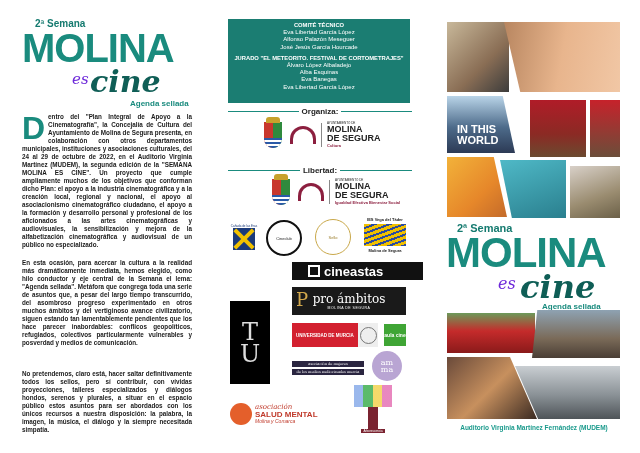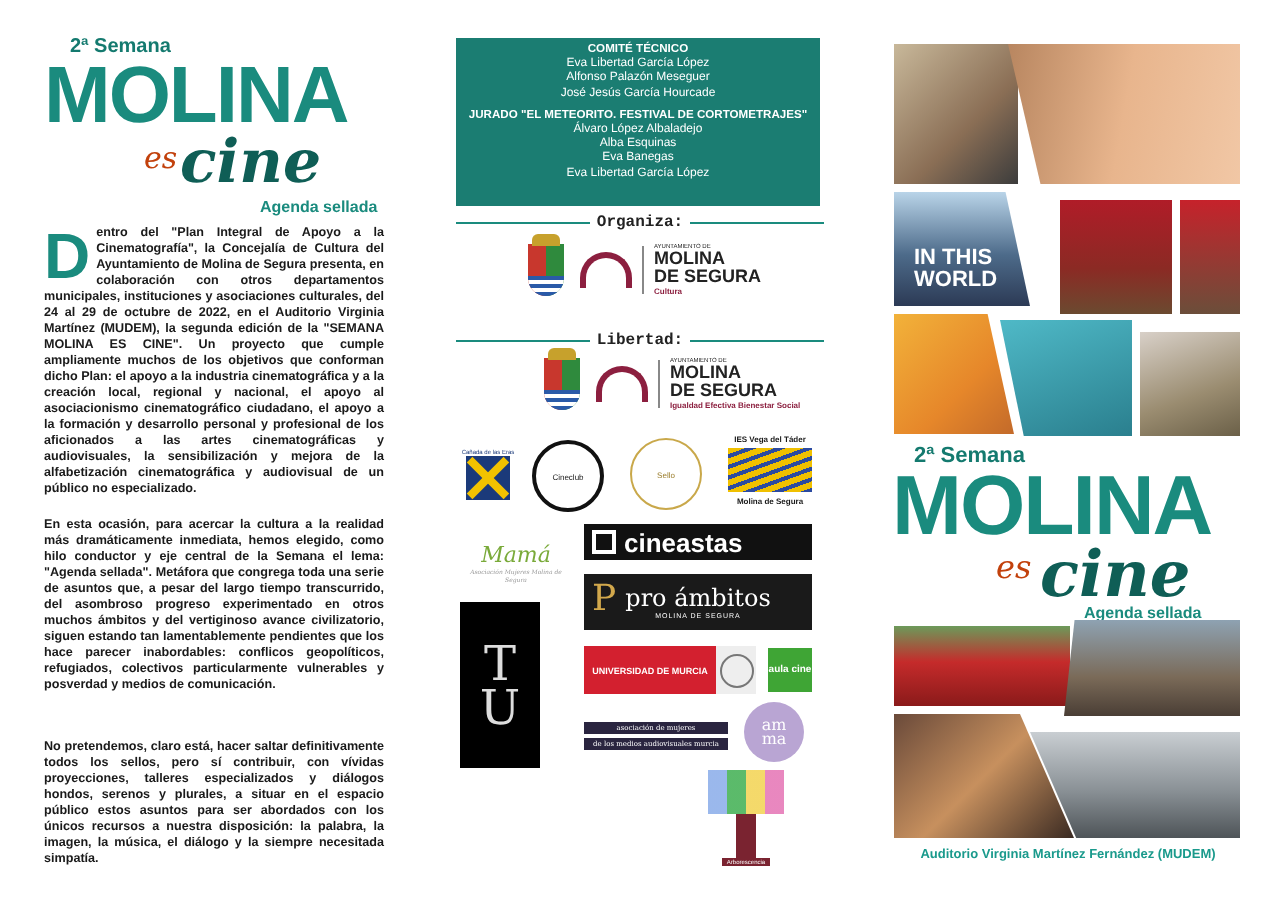--- a/index.html
+++ b/index.html
@@ -6,21 +6,21 @@
   body { width:640px; height:453px; background:#ffffff; position:relative; overflow:hidden; font-family:"Liberation Sans", sans-serif; color:#1a1a1a; }
   .panel { position:absolute; top:0; height:453px; }
   #left { left:0; width:220px; }
   #middle { left:222px; width:196px; }
   #right { left:420px; width:220px; }
 
   
   .logo { position:absolute; }
   .logo .semana { font-weight:bold; color:#147a6f;margin-left:11px; }
   .logo .molina { font-weight:900; color:#1a8b7e; letter-spacing:-1px; line-height:1; font-family:"Liberation Sans", sans-serif; }
-  .logo .es { font-family:"DejaVu Serif", serif; font-style:italic; color:#c2410c; }
+  .logo .es { font-family:"DejaVu Serif", serif; font-style:italic; color:#6d28d9; }
   .logo .cine { font-family:"DejaVu Serif", serif; font-style:italic; font-weight:bold; color:#0f5e56; }
   .logo .agenda { font-weight:bold; color:#1a8b7e; }
 
   #left .logo { left:22px; top:10px; width:170px; height:95px; }
   #left .logo .semana { position:absolute; left:2px; top:8px; font-size:10px; }
   #left .logo .molina { position:absolute; left:0; top:18px; font-size:40px; }
   #left .logo .es { position:absolute; left:50px; top:60px; font-size:15px; }
   #left .logo .cine { position:absolute; left:68px; top:54px; font-size:30px; }
   #left .logo .agenda { position:absolute; left:108px; top:89px; font-size:8px; }
 
@@ -29,21 +29,21 @@
   #para1 .dropcap { float:left; font-size:32px; line-height:28px; color:#1a8b7e; font-weight:900; margin-right:3px; margin-top:1px; }
   #para2 { top:259px; }
   #para3 { top:370px; }
 
   
   .committee { position:absolute; left:6px; top:19px; width:182px; height:84px; background:#1b7d72; color:#ffffff; text-align:center; font-size:6px; line-height:7.2px; padding-top:3px; box-sizing:border-box; }
   .committee .head { font-weight:900; font-size:5.8px; }
   .committee .gap { height:4px; }
   .section-label { position:absolute; left:6px; width:184px; display:flex; align-items:center; font-size:8px; font-weight:bold; color:#222; }
   .section-label .line { flex:1; height:1px; background:#1a8b7e; }
-  .section-label span.t { padding:0 3px;font-family:Liberation Mono, monospace; }
+  .section-label span.t { padding:0 3px; }
   #org-label { top:107px; }
   #col-label { top:166px; }
 
   .ayto { position:absolute; display:flex; align-items:center; }
   .ayto .shield { width:18px; height:26px; border-radius:0 0 9px 9px; background:linear-gradient(90deg,#c8372d 50%,#2f8a3d 50%); position:relative; }
   .ayto .shield::after { content:""; position:absolute; left:0; right:0; bottom:0; height:10px; border-radius:0 0 9px 9px; background:repeating-linear-gradient(180deg,#2a5aa8 0 2px,#ffffff 2px 4px); }
   .ayto .crown { position:absolute; top:-5px; left:2px; width:14px; height:6px; background:#c7a12c; border-radius:3px 3px 0 0; }
   .ayto .arch { width:26px; height:18px; border:3px solid #8c1f3f; border-bottom:none; border-radius:14px 14px 0 0; margin-left:8px; box-sizing:border-box; }
   .ayto .vbar { width:1px; height:24px; background:#888; margin:0 5px; }
   .ayto .txt { font-size:9px; font-weight:900; line-height:9px; color:#222; }
@@ -57,21 +57,21 @@
   #sp-cruz .x { width:22px; height:22px; background:#1b3a7a; position:relative; }
   #sp-cruz .x::before, #sp-cruz .x::after { content:""; position:absolute; left:9px; top:-2px; width:4px; height:26px; background:#f2c200; transform:rotate(45deg); }
   #sp-cruz .x::after { transform:rotate(-45deg); }
   #sp-cruz .lbl { font-size:3px; color:#1b3a7a; }
   #sp-circle { left:44px; top:220px; width:36px; height:36px; border:2px solid #111; border-radius:50%; font-size:4px; }
   #sp-seal { left:93px; top:219px; width:36px; height:36px; border:1px solid #c9a84a; border-radius:50%; font-size:4px; color:#9a7c2a; }
   #sp-ies { left:140px; top:215px; width:46px; height:40px; flex-direction:column; font-size:4px; font-weight:bold; }
   #sp-ies .wave { width:42px; height:22px; background:repeating-linear-gradient(160deg,#f0c000 0 3px,#2b4aa0 3px 5px); margin:2px 0; }
   #sp-mama { left:8px; top:262px; width:56px; height:38px; font-family:"DejaVu Serif", serif; font-style:italic; color:#7aaa3a; font-size:11px; flex-direction:column; }
   #sp-mama .s { font-size:3px; color:#999; }
-  #sp-cineastas { left:70px; top:262px; width:114px; height:18px; background:#111; color:#fff; font-size:13px; font-weight:bold; justify-content:flex-start; padding-left:4px; }
+  #sp-cineastas { left:70px; top:262px; width:131px; height:18px; background:#111; color:#fff; font-size:13px; font-weight:bold; justify-content:flex-start; padding-left:16px; }
   #sp-cineastas .ico { width:12px; height:12px; border:2px solid #fff; margin-right:4px; box-sizing:border-box; }
   #sp-promusica { left:70px; top:287px; width:114px; height:28px; background:#1a1a1a; color:#fff; font-size:12px; font-family:"DejaVu Serif", serif; flex-direction:column; }
   #sp-promusica .p { color:#d2a84c; position:absolute; left:4px; top:2px; font-size:18px; }
   #sp-promusica .sub { font-size:3.5px; letter-spacing:0.5px; font-family:"Liberation Sans", sans-serif; }
   #sp-tu { left:8px; top:301px; width:40px; height:83px; background:#000; color:#ddd; font-family:"DejaVu Serif", serif; font-size:24px; flex-direction:column; line-height:22px; }
   #sp-umu { left:70px; top:323px; width:114px; height:24px; }
   #sp-umu .red { width:66px; height:24px; background:#d3202f; color:#fff; font-size:4.5px; font-weight:bold; display:flex; align-items:center; justify-content:center; text-align:center; line-height:5px; }
   #sp-umu .seal { width:20px; height:24px; background:#eee; display:flex; align-items:center; justify-content:center; }
   #sp-umu .seal div { width:15px; height:15px; border-radius:50%; border:1px solid #777; }
   #sp-umu .aula { width:22px; height:22px; background:#3fa535; color:#fff; font-size:5px; font-weight:bold; margin-left:6px; display:flex; align-items:center; justify-content:center; }
@@ -188,24 +188,20 @@
     <span class="lbl">Cañada de las Eras</span>
     <div class="x"></div>
   </div>
   <div class="sponsor" id="sp-circle">Cineclub</div>
   <div class="sponsor" id="sp-seal">Sello</div>
   <div class="sponsor" id="sp-ies">
     <span>IES Vega del Táder</span>
     <div class="wave"></div>
     <span>Molina de Segura</span>
   </div>
-  <div class="sponsor" id="sp-mama">
-    <span>Mamá</span>
-    <span class="s">Asociación Mujeres Molina de Segura</span>
-  </div>
   <div class="sponsor" id="sp-cineastas">
     <div class="ico"></div>
     <span>cineastas</span>
   </div>
   <div class="sponsor" id="sp-promusica">
     <span class="p">P</span>
     <span>pro ámbitos</span>
     <span class="sub">MOLINA DE SEGURA</span>
   </div>
   <div class="sponsor" id="sp-tu">
@@ -220,20 +216,28 @@
     <div class="aula">aula cine</div>
   </div>
   <div class="sponsor" id="sp-amma-bar">
     <div>asociación de mujeres</div>
     <div>de los medios audiovisuales murcia</div>
   </div>
   <div class="sponsor" id="sp-amma">
     <span>am</span>
     <span>ma</span>
   </div>
+  <div class="sponsor" id="sp-salud">
+    <div class="circ"></div>
+    <div class="t">
+      <span class="a">asociación</span>
+      <span class="b">SALUD MENTAL</span>
+      <span class="c">Molina y Comarca</span>
+    </div>
+  </div>
   <div class="sponsor" id="sp-tree">
     <div class="top"></div>
     <div class="trunk"></div>
     <span class="lbl">Arborescencia</span>
   </div>
 </div>
 
 <div class="panel" id="right">
   <div class="photo" id="p1"></div>
   <div class="photo" id="p2"></div>

